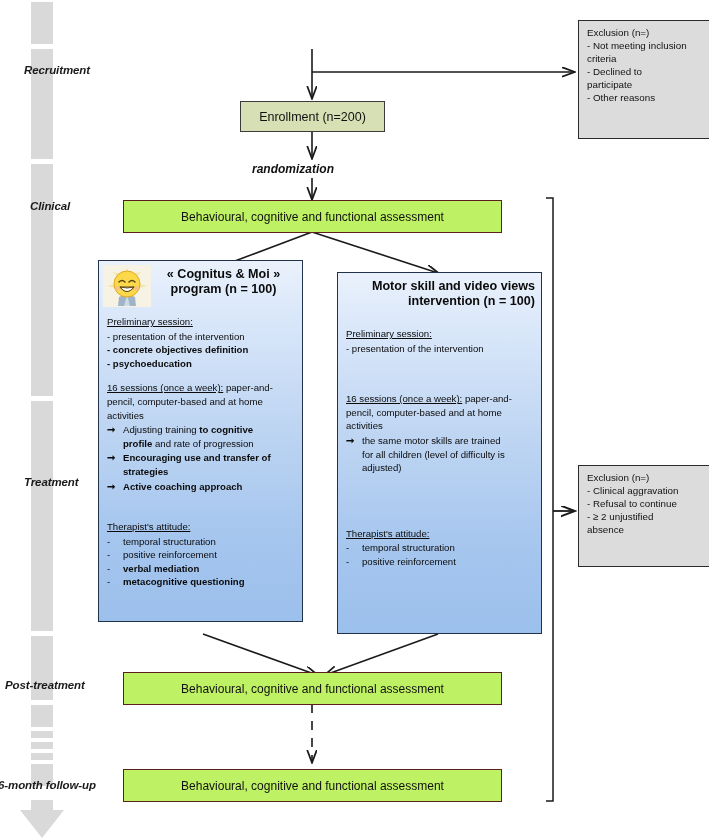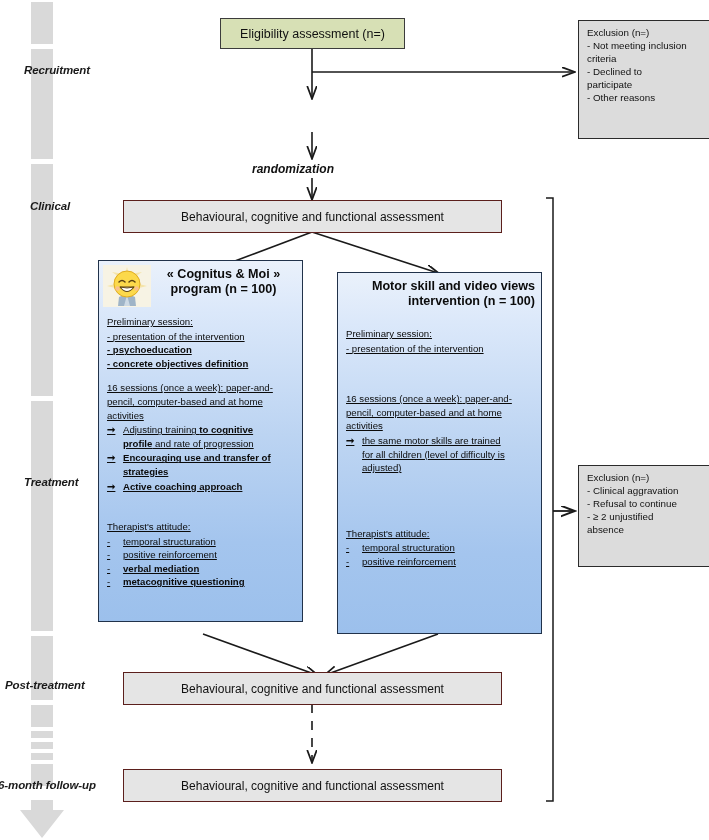--- a/index.html
+++ b/index.html
@@ -42,21 +42,21 @@
     text-align:center;
   }
   .box-green{
     background:#d7e0b5;
     border:1.5px solid #3c3c3c;
     font-size:12.5px;
     color:#111;
     font-weight:normal;
   }
   .box-pink{
-    background:#e5e5e5;
+    background:#bef264;
     border:1.5px solid #5b1f1c;
     font-size:12px;
     color:#111;
   }
   .box-gray{
     background:#dcdcdc;
     border:1.5px solid #2b2b2b;
     display:block;
     text-align:left;
     padding:6px 7px 4px 8px;
@@ -103,21 +103,20 @@
     flex:0 0 48px;
     position:relative;
     background:#f5f2e6;
     overflow:hidden;
   }
   .blue-body{
     padding:6px 8px 6px 8px;
     font-size:9.6px;
     line-height:1.42;
     color:#0b0b0b;
-    text-decoration:underline;
   }
   .sec-head{
     text-decoration:underline;
     font-weight:normal;
     display:block;
     margin-bottom:1px;
   }
   .line{display:block;}
   .line.b{font-weight:bold;}
   .spacer{display:block;height:11px;}
@@ -188,24 +187,24 @@
       <polygon points="31,800 53,800 53,810 64,810 42,838 20,810 31,810" fill="#d9d9d9"></polygon>
     </g>
   </svg>
 
   <div class="phase-label" style="left:24px; top:64px;">Recruitment</div>
   <div class="phase-label" style="left:30px; top:200px;">Clinical</div>
   <div class="phase-label" style="left:24px; top:476px;">Treatment</div>
   <div class="phase-label" style="left:5px;  top:679px;">Post-treatment</div>
   <div class="phase-label" style="left:-2px; top:779px;">6-month follow-up</div>
 
-  <div class="box box-green" style="left:220px; top:18px; width:185px; height:31px;">
-    <span>Eligibility assessment  (n=)</span>
-  </div>
-
+
+  <div class="box box-green" style="left:240px; top:101px; width:145px; height:31px;">
+    <span>Enrollment (n=200)</span>
+  </div>
 
   <div class="randomization" style="left:252px; top:162px;">randomization</div>
 
   <div class="box box-pink" style="left:123px; top:200px; width:379px; height:33px;">
     <span>Behavioural, cognitive and functional assessment</span>
   </div>
 
   <div class="box box-pink" style="left:123px; top:672px; width:379px; height:33px;">
     <span>Behavioural, cognitive and functional assessment</span>
   </div>
@@ -264,22 +263,22 @@
       </div>
       <div class="blue-title">
         <span>« Cognitus &amp; Moi »</span><br>
         <span>program (n = 100)</span>
       </div>
     </div>
 
     <div class="blue-body">
       <span class="sec-head">Preliminary session:</span>
       <span class="line">- presentation of the intervention</span>
+      <span class="line b">- concrete objectives definition</span>
       <span class="line b">- psychoeducation</span>
-      <span class="line b">- concrete objectives definition</span>
 
       <span class="spacer"></span>
 
       <span class="line"><span class="u">16 sessions (once a week):</span><span> paper-and-</span></span>
       <span class="line">pencil, computer-based and at home</span>
       <span class="line">activities</span>
 
       <div class="arrow-item">
         <span class="glyph">➞</span>
         <span class="txt"><span>Adjusting training </span><span class="bold">to cognitive</span><br><span class="bold">profile</span><span> and rate of progression</span></span>

